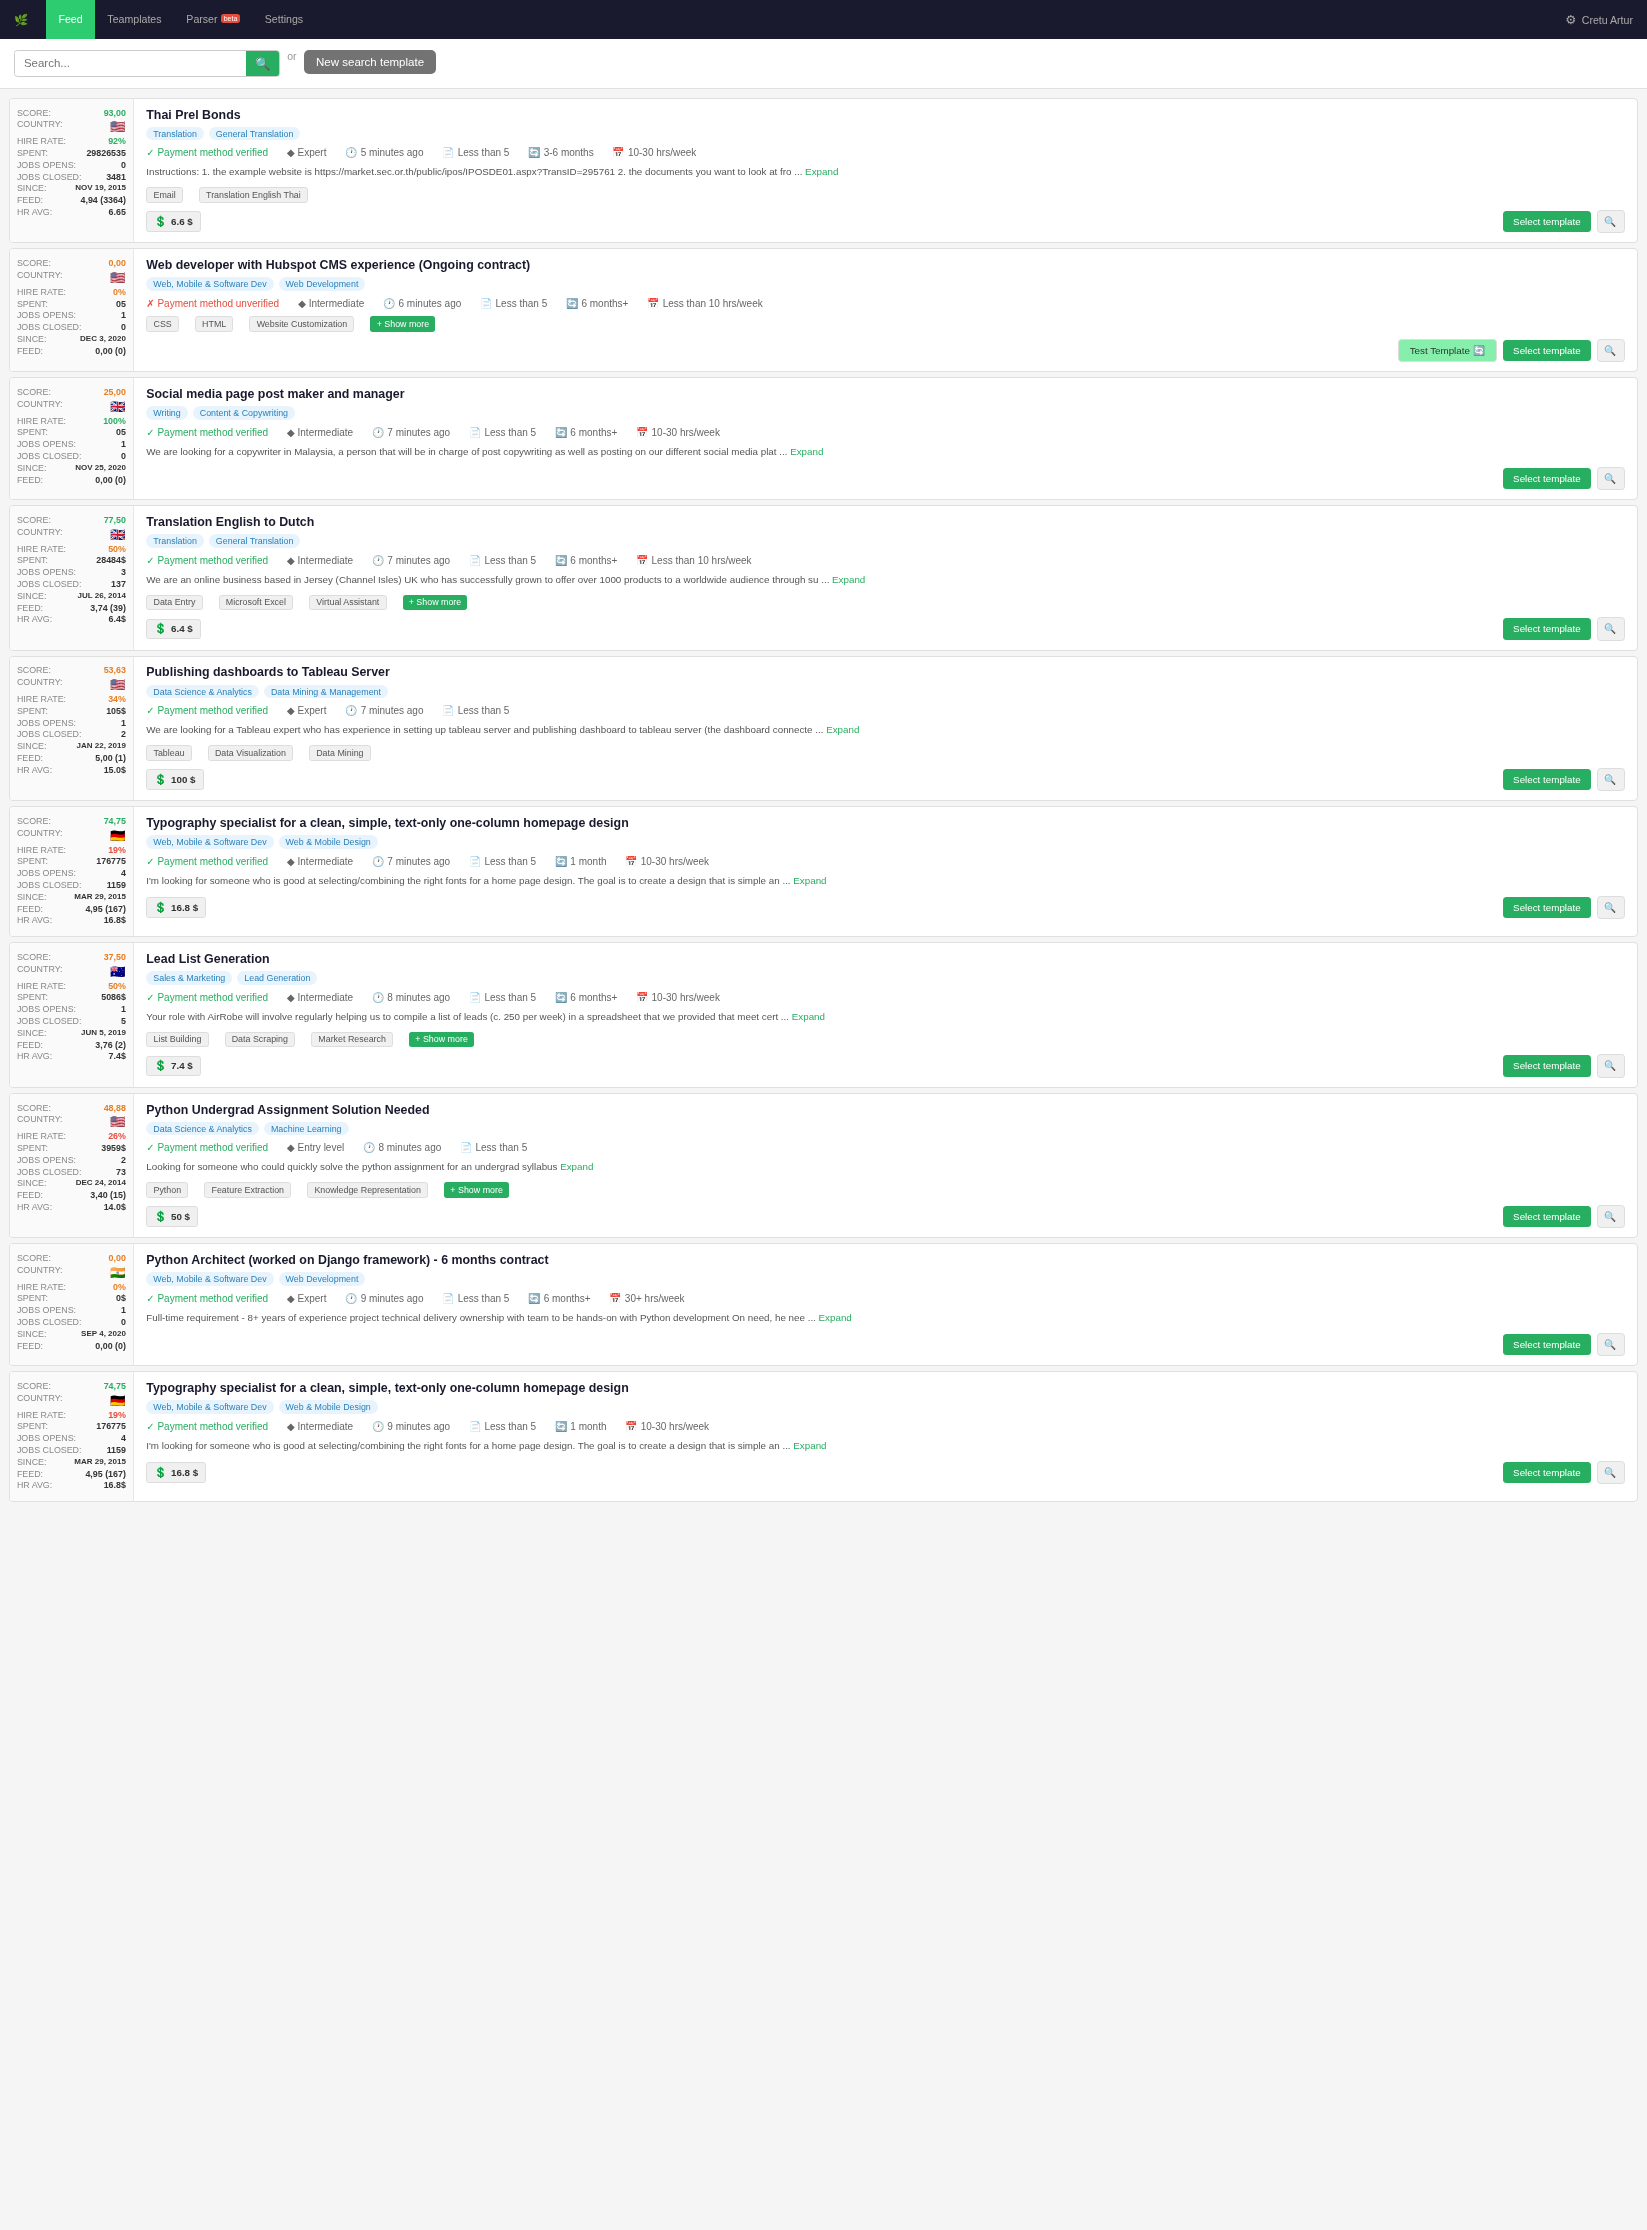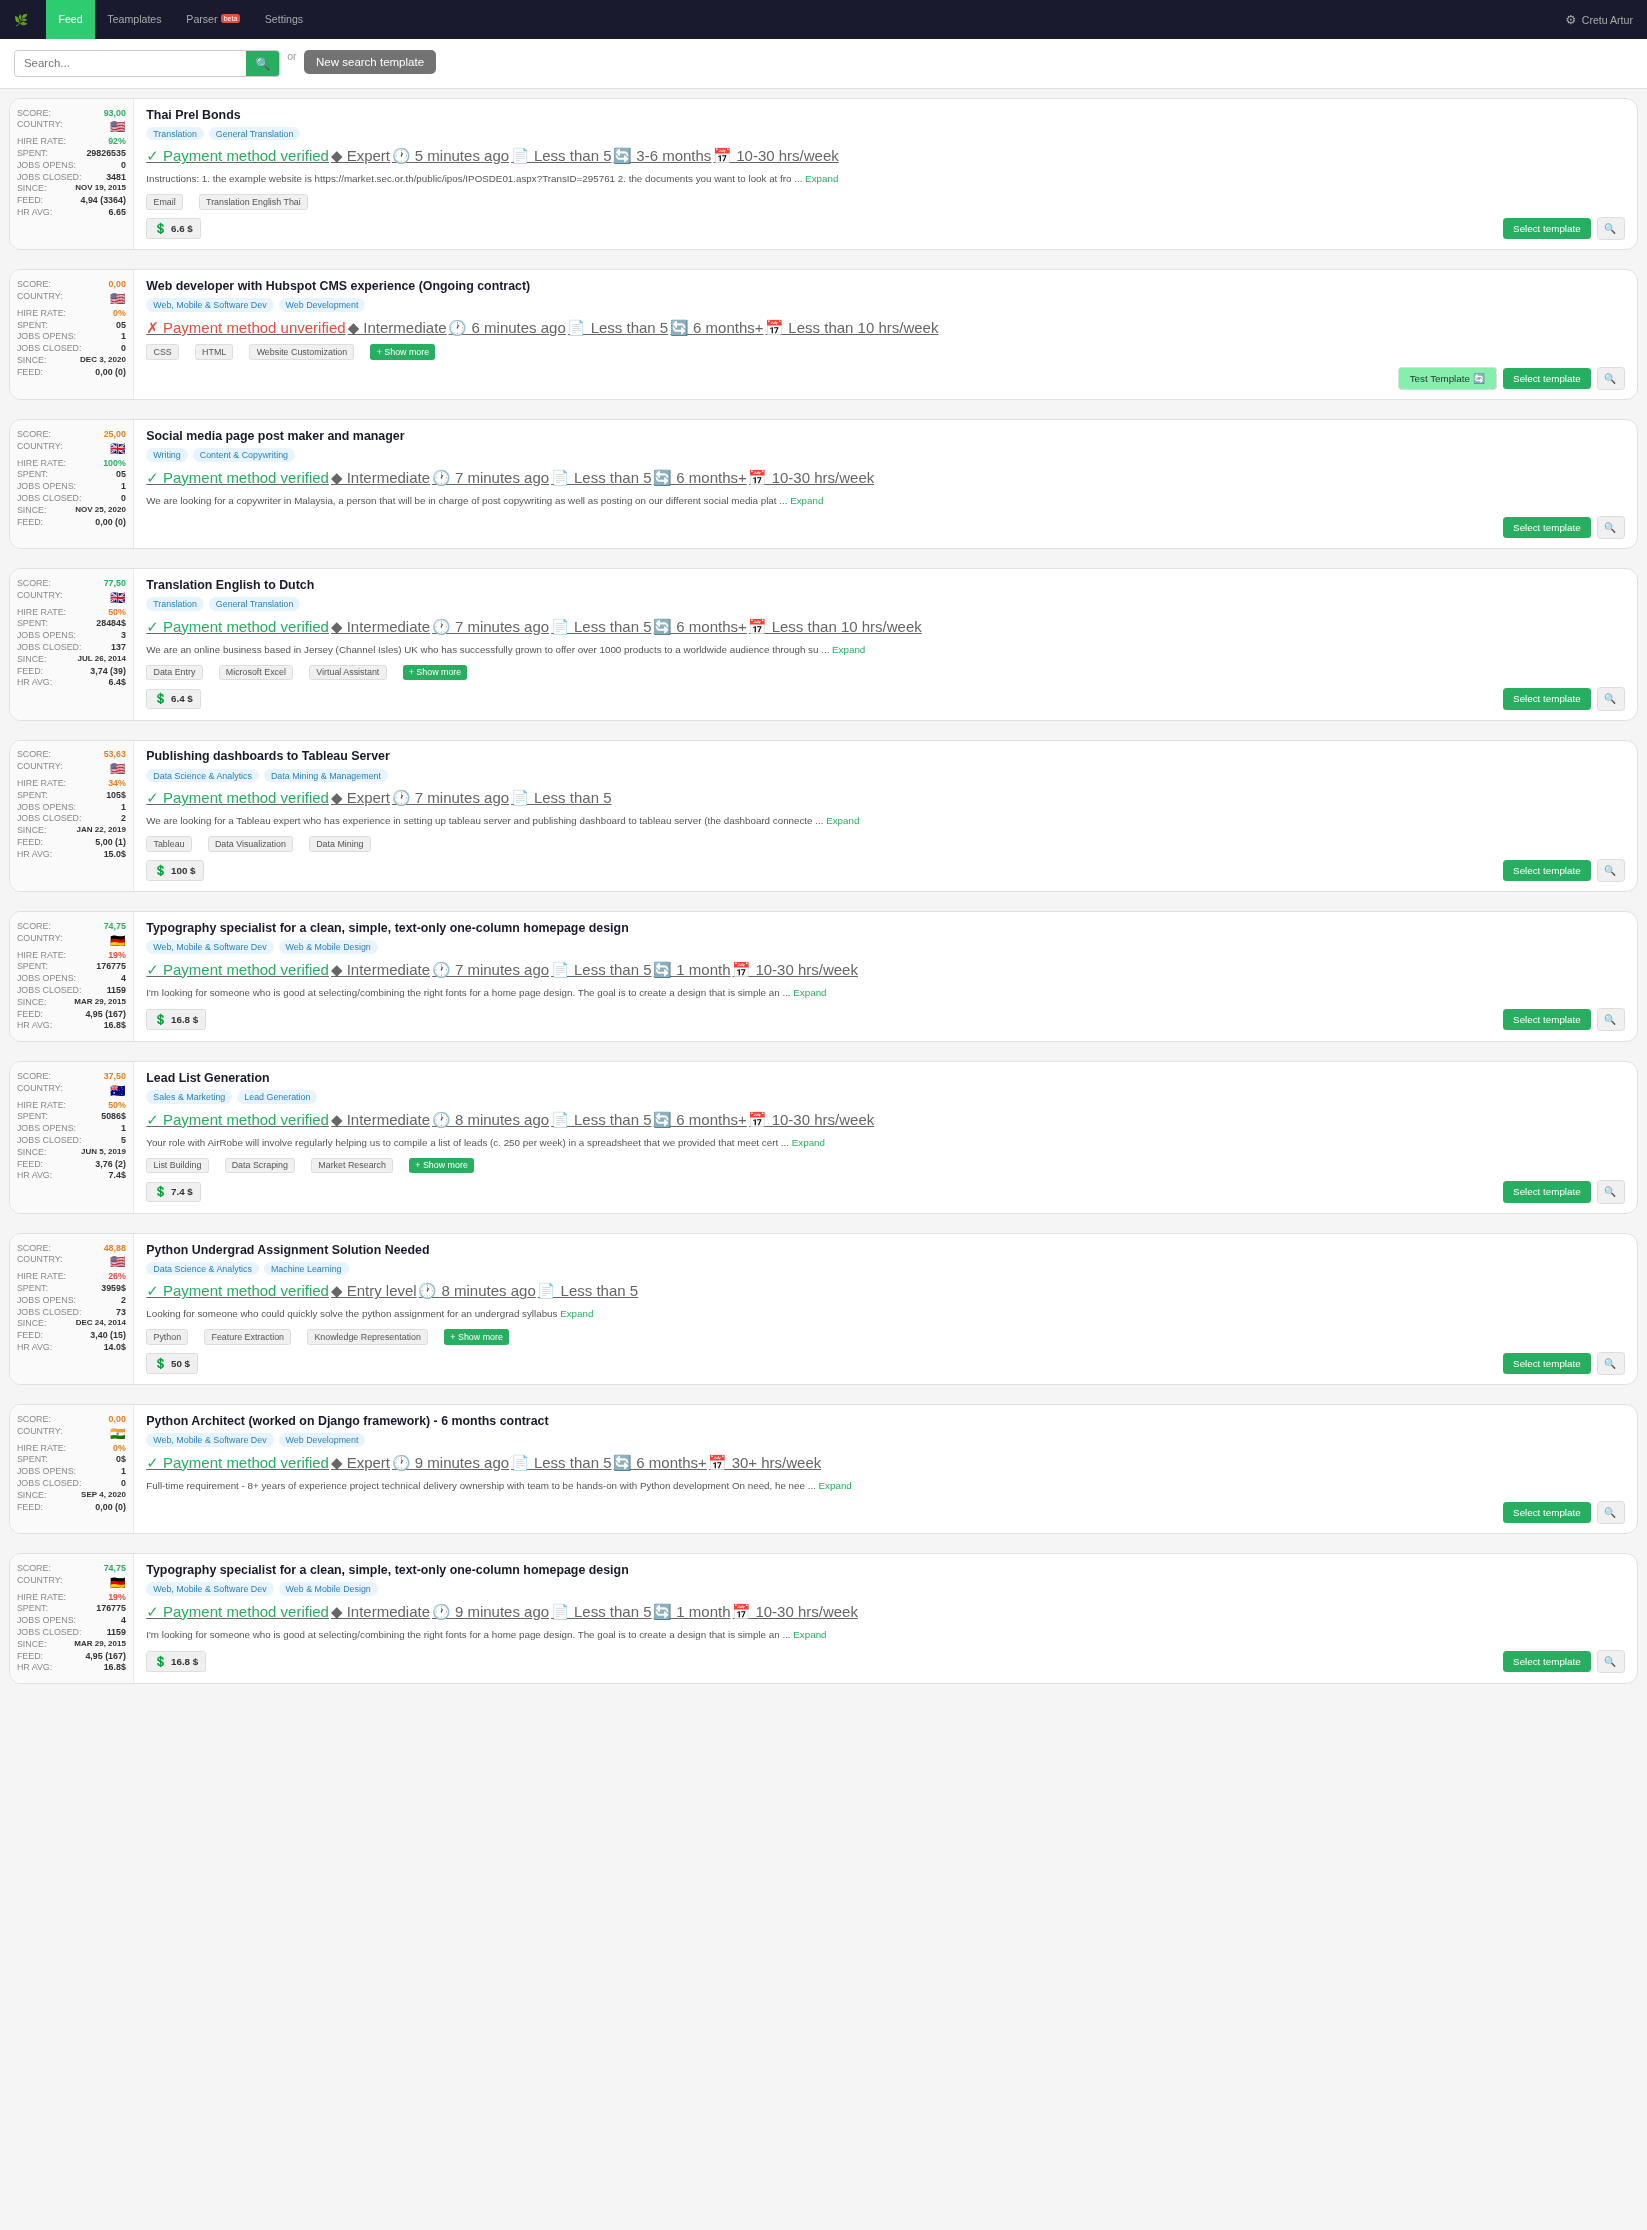--- a/index.html
+++ b/index.html
@@ -20,32 +20,32 @@
     .search-input-wrap { display: flex; align-items: center; border: 0.9px solid #ccc; border-radius: 3.5px; overflow: hidden; }
     .search-input { border: none; outline: none; padding: 5.3px 8.9px; font-size: 11.5px; width: 231px; }
     .search-btn { background: #27ae60; border: none; color: #fff; padding: 5.3px 8.9px; cursor: pointer; font-size: 12.4px; }
     .or-text { color: #999; font-size: 10.6px; }
     .new-template-btn { background: #737373; color: #fff; border: none; border-radius: 5px; padding: 6.2px 12.4px; font-size: 11.5px; cursor: pointer; }
 
     
     .main { padding: 8.9px; }
 
     
-    .job-card { display: flex; background: #fff; margin-bottom: 19px; border: 0.9px solid #e0e0e0; border-radius: 12px; overflow: hidden; }
+    .job-card { display: flex; background: #fff; margin-bottom: 5px; border: 0.9px solid #e0e0e0; border-radius: 4px; overflow: hidden; }
     .job-stats { width: 124px; min-width: 124px; background: #fafafa; border-right: 0.9px solid #e8e8e8; padding: 8.9px 7px; font-size: 8.9px; color: #555; }
     .job-stats .stat-row { display: flex; justify-content: space-between; margin-bottom: 1.8px; }
     .stat-label { color: #888; }
     .stat-value { font-weight: bold; color: #333; }
     .flag { font-size: 12.4px; }
 
     .job-body { flex: 1; padding: 8.9px 12.4px; }
     .job-title { font-size: 12.4px; font-weight: bold; color: #1a1a2e; margin-bottom: 5.3px; }
     .job-tags { display: flex; flex-wrap: wrap; gap: 5px; margin-bottom: 7px; }
     .tag { background: #e8f4fd; color: #2980b9; border-radius: 10.6px; padding: 1.8px 7px; font-size: 8.9px; }
-    .job-meta { display: flex; flex-wrap: wrap; gap: 2px; margin-bottom: 7px; font-size: 15px; color: #666; text-decoration: underline; }
+    .job-meta { display: flex; flex-wrap: wrap; gap: 19px; margin-bottom: 7px; font-size: 10px; color: #666; }
     .meta-item { display: flex; align-items: center; gap: 2.7px; }
     .meta-item.payment-verified { color: #27ae60; }
     .meta-item.payment-unverified { color: #e74c3c; }
     .job-desc { font-size: 9.8px; color: #555; margin-bottom: 7px; line-height: 1.5; }
     .job-skills { display: flex; flex-wrap: wrap; gap: 16px; margin-bottom: 7px; }
     .skill-tag { background: #f0f0f0; color: #555; border-radius: 2.7px; padding: 1.8px 6.2px; font-size: 8.9px; border: 0.9px solid #ddd; }
     .show-more-tag { background: #27ae60; color: #fff; border-radius: 2.7px; padding: 1.8px 6.2px; font-size: 8.9px; border: none; cursor: pointer; }
     .job-footer { display: flex; align-items: center; justify-content: space-between; }
     .job-price { display: flex; align-items: center; gap: 3.5px; }
     .price-badge { background: #f0f0f0; border: 0.9px solid #ddd; border-radius: 2.7px; padding: 2.7px 7px; font-size: 9.8px; font-weight: bold; color: #333; display: flex; align-items: center; gap: 3.5px; }

